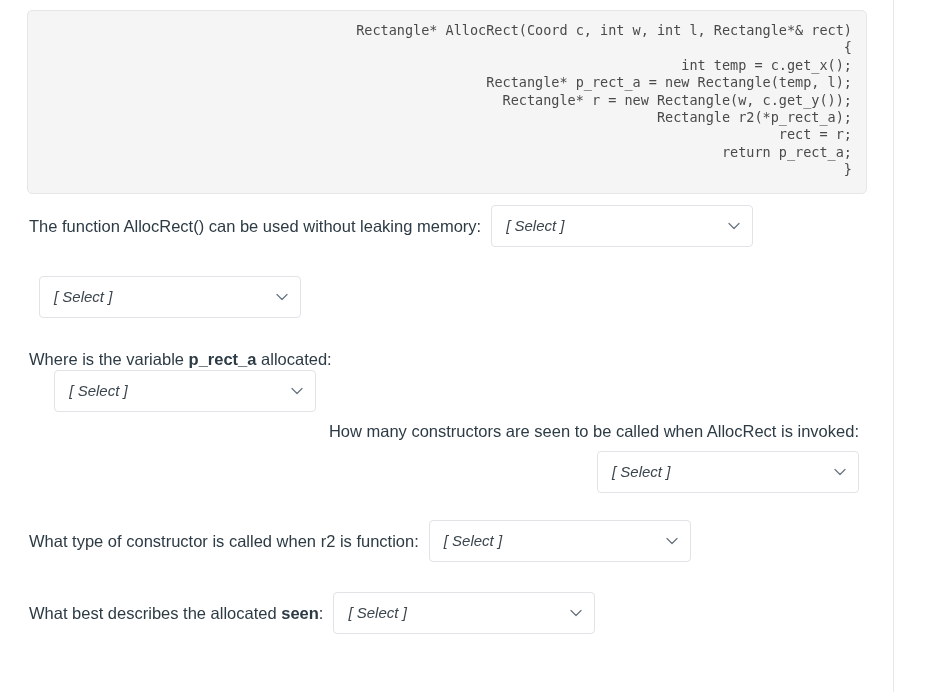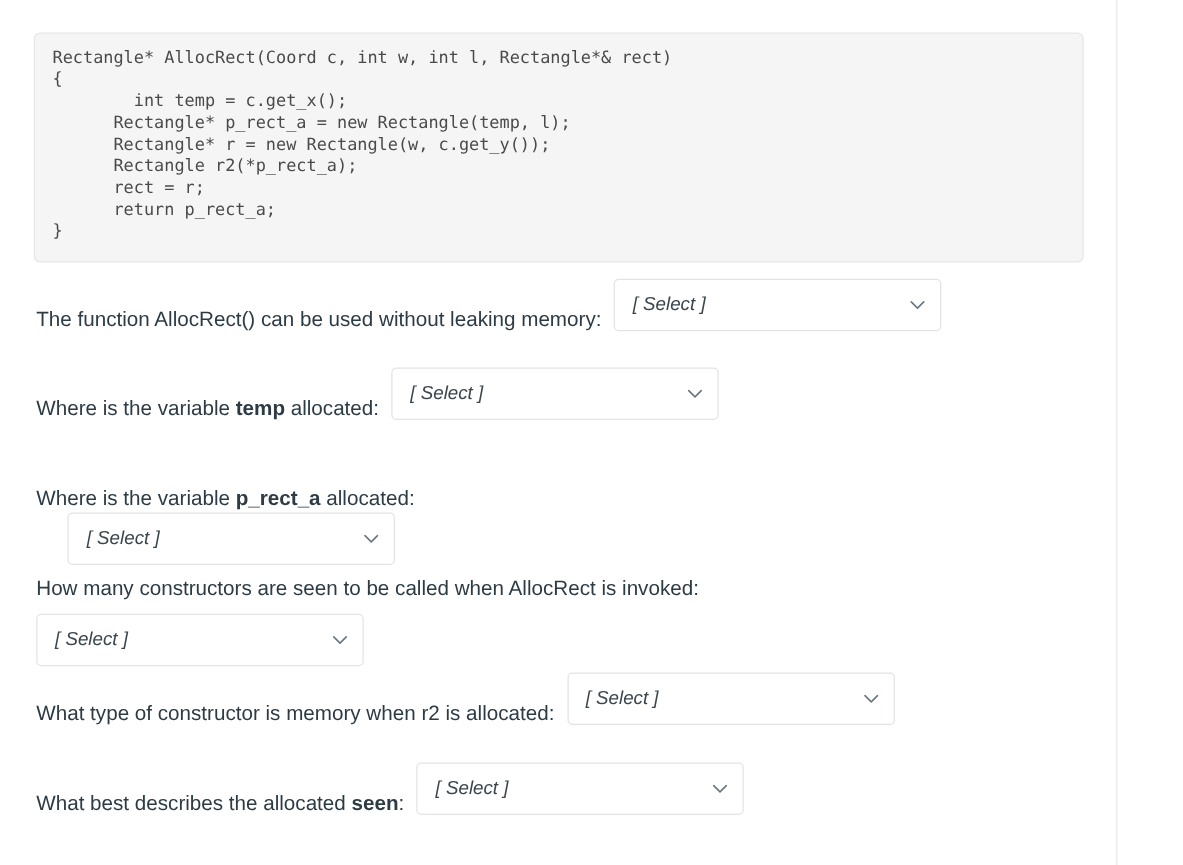--- a/index.html
+++ b/index.html
@@ -21,26 +21,27 @@
     position: absolute;
     top: 0;
     left: 893px;
     width: 1px;
     height: 692px;
     background: #e8e8e8;
   }
 
   .quiz-body {
     position: absolute;
-    top: 16px;
+    top: 0;
     left: 0;
     width: 893px;
     height: 516px;
     padding: 0;
     box-sizing: border-box;
+    text-align: right;
   }
 
   
   .code-block {
     position: absolute;
     left: 27px;
     top: 10px;
     width: 840px;
     box-sizing: border-box;
     background: #f5f5f5;
@@ -67,21 +68,20 @@
   }
   .q-row.stacked {
     display: block;
     white-space: normal;
   }
   .q-text {
     font-size: 16.5px;
     line-height: 22px;
     color: #2d3b45;
     font-weight: 400;
-    margin-top: 24px;
   }
   .q-text b {
     font-weight: 700;
   }
 
   
   .select-wrap {
     position: relative;
     display: inline-block;
     vertical-align: middle;
@@ -157,21 +157,20 @@
       <span class="sel-value">[ Select ]</span>
       <span class="chev">
         <svg viewBox="0 0 12 12" width="12" height="12">
             <path d="M1 3.5 L6 8.5 L11 3.5" fill="none" stroke="#6b7780" stroke-width="1.3" stroke-linecap="round" stroke-linejoin="round"></path>
           </svg>
       </span>
     </span>
   </div>
 
   <div class="q-row" id="row-2">
-    <span class="q-text"><span>Where is the variable </span><b>temp</b><span> allocated:</span></span>
     <span class="select-wrap">
       <span class="sel-value">[ Select ]</span>
       <span class="chev">
         <svg viewBox="0 0 12 12" width="12" height="12">
             <path d="M1 3.5 L6 8.5 L11 3.5" fill="none" stroke="#6b7780" stroke-width="1.3" stroke-linecap="round" stroke-linejoin="round"></path>
           </svg>
       </span>
     </span>
   </div>
 
@@ -193,21 +192,21 @@
       <span class="sel-value">[ Select ]</span>
       <span class="chev">
         <svg viewBox="0 0 12 12" width="12" height="12">
             <path d="M1 3.5 L6 8.5 L11 3.5" fill="none" stroke="#6b7780" stroke-width="1.3" stroke-linecap="round" stroke-linejoin="round"></path>
           </svg>
       </span>
     </span>
   </div>
 
   <div class="q-row" id="row-5">
-    <span class="q-text"><span>What type of constructor is memory when r2 is allocated:</span></span>
+    <span class="q-text"><span>What type of constructor is called when r2 is function:</span></span>
     <span class="select-wrap">
       <span class="sel-value">[ Select ]</span>
       <span class="chev">
         <svg viewBox="0 0 12 12" width="12" height="12">
             <path d="M1 3.5 L6 8.5 L11 3.5" fill="none" stroke="#6b7780" stroke-width="1.3" stroke-linecap="round" stroke-linejoin="round"></path>
           </svg>
       </span>
     </span>
   </div>
 

